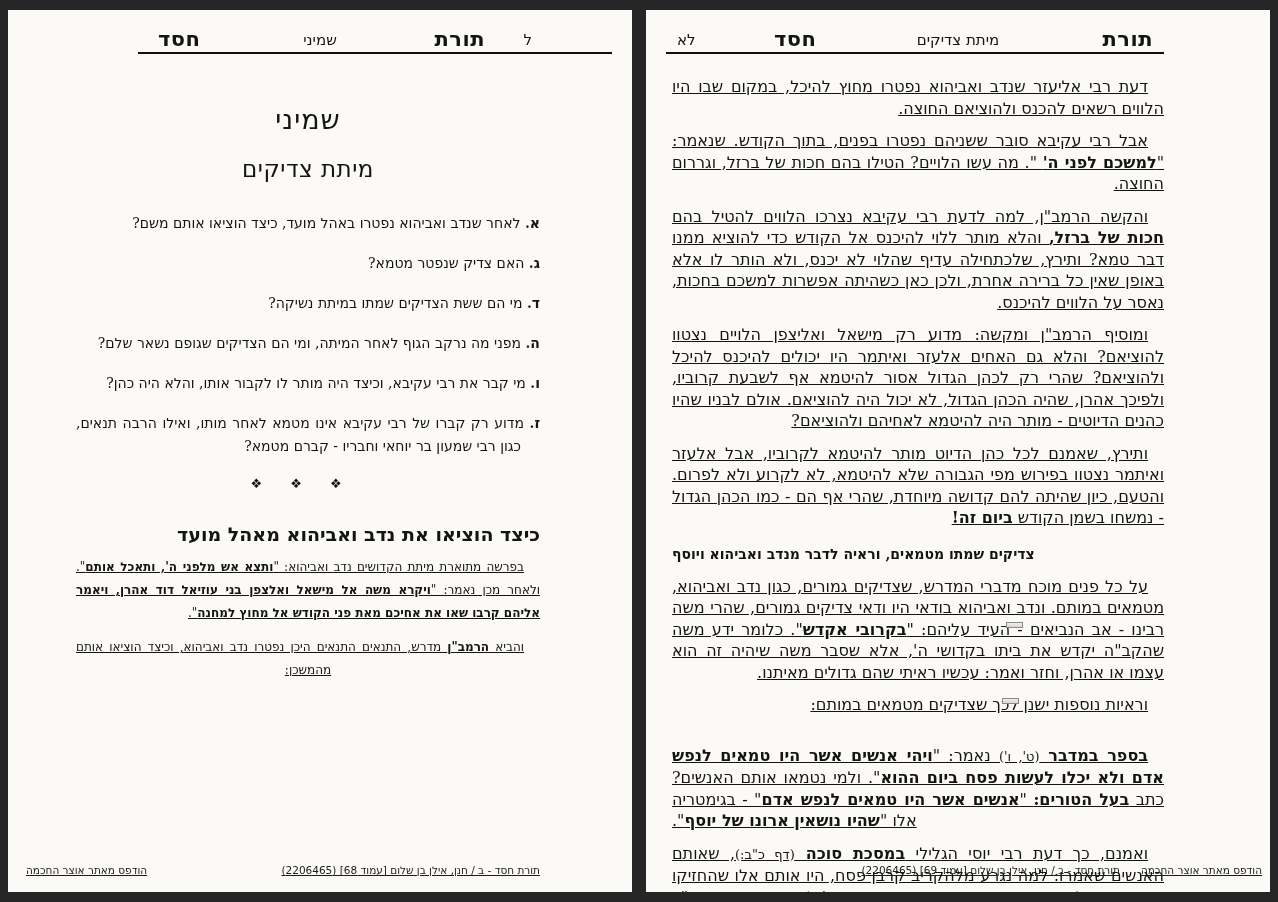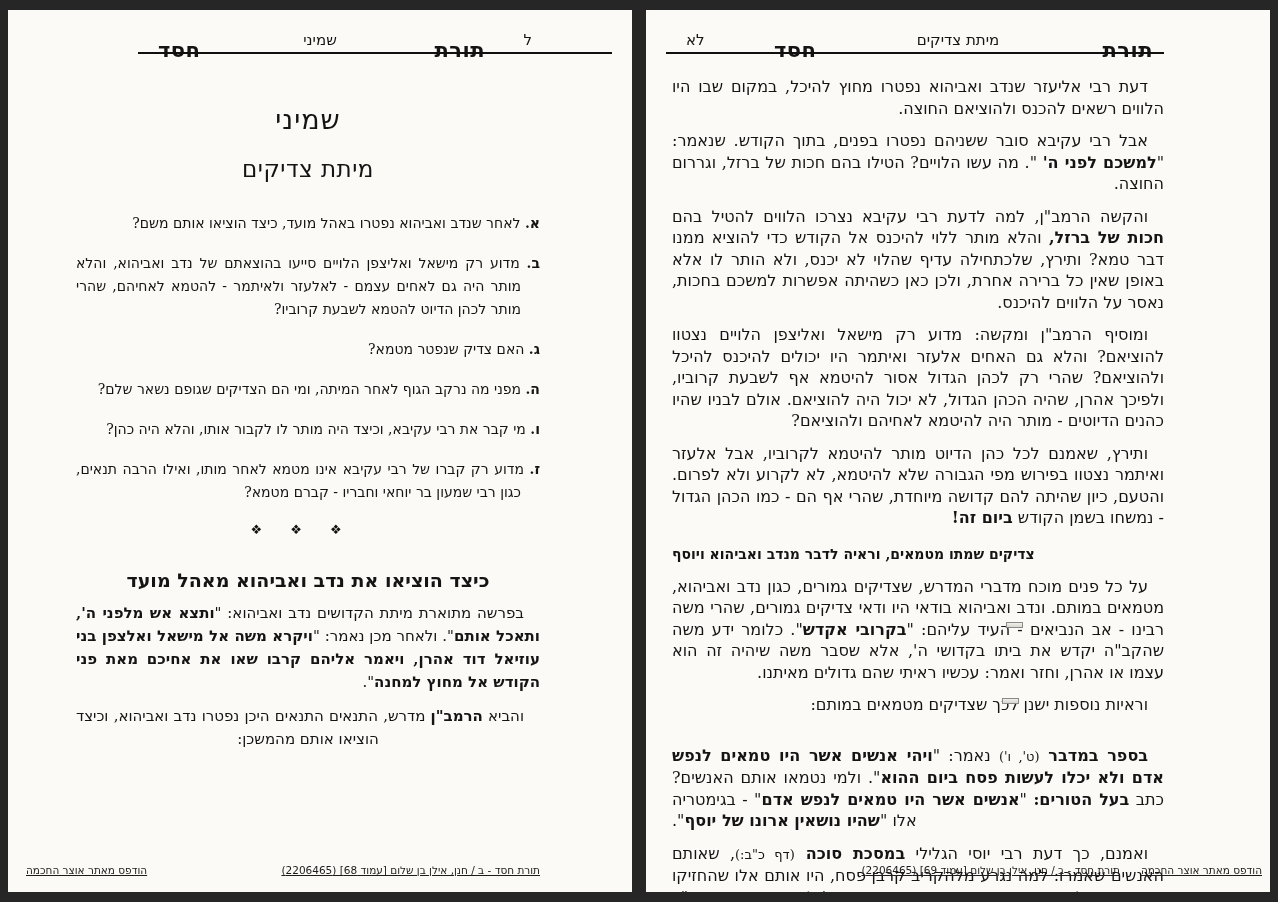--- a/index.html
+++ b/index.html
@@ -12,41 +12,41 @@
     background:#fbfaf7; overflow:hidden;
   }
   .page-left  { left:8px; }
   .page-right { left:646px; }
 
   
   .pg-header { position:relative; height:44px; direction:rtl; }
   .hdr-rule { position:absolute; bottom:0; height:2px; background:#101010; }
   .page-left  .hdr-rule { left:130px; right:20px; }
   .page-right .hdr-rule { left:20px;  right:106px; }
-  .hdr-item { position:absolute; top:27px; white-space:nowrap; }
+  .hdr-item { position:absolute; top:16px; white-space:nowrap; }
   .hdr-book { font-weight:bold; font-size:21px; letter-spacing:0.5px; }
   .hdr-center { font-size:15px; top:21px; }
   .hdr-num { font-size:15px; top:21px; }
   .page-left  .hdr-torat  { right:147px; }
   .page-left  .hdr-chesed { left:150px; }
   .page-left  .hdr-center { left:50%; transform:translateX(-50%); }
   .page-left  .hdr-num    { right:100px; }
   .page-right .hdr-torat  { right:117px; }
   .page-right .hdr-chesed { left:128px; }
   .page-right .hdr-center { left:50%; transform:translateX(-50%); }
-  .page-right .hdr-num    { left:40px; }
+  .page-right .hdr-num    { left:31px; }
 
   
   .pg-body { direction:rtl; text-align:justify; }
   .page-left  .pg-body { padding:0 92px 0 68px; }
   .page-right .pg-body { padding:22px 106px 0 26px; }
 
   .para {
     font-size:16px; line-height:21.5px; text-indent:16px;
-    margin:0 0 11px 0; color:#141414;
+    margin:0 0 11px 0; color:#141414;text-decoration:underline;
   }
   .b  { font-weight:bold; }
   .sm { font-size:13px; }
   .tal-left   { text-align-last:left;margin-top:29px; }
   .tal-center { text-align-last:center; }
 
   .section-heading {
     text-align:left; font-weight:bold; font-size:14px;
     margin:17px 0 14px 0; text-indent:0;
   }
@@ -54,22 +54,22 @@
   
   .parsha-title { text-align:center; font-size:27px; margin:50px 0 0 0; letter-spacing:1px; }
   .topic-title  { text-align:center; font-size:23px; margin:21px 0 0 0; letter-spacing:0.5px; }
   .questions { margin-top:30px; }
   .question {
     font-size:14px; line-height:23px; margin:0 0 17px 0;
     padding-right:19px; text-indent:-19px;
   }
   .qletter { font-weight:bold; }
   .separator { text-align:center; font-size:13px; letter-spacing:12px; margin:18px 0 0 0; color:#101010; text-indent:12px; }
-  .lp-heading { text-align:center; font-weight:bold; font-size:19px; margin:32px 0 11px 0; }
-  .lp-para { font-size:15px; line-height:23px; }
+  .lp-heading { text-align:right; font-weight:bold; font-size:19px; margin:32px 0 11px 0; }
+  .lp-para { font-size:12px; line-height:23px; }
 
   
   .footer-cite, .footer-printed {
     position:absolute; bottom:16px; font-family:"DejaVu Sans",sans-serif;
     font-size:10.5px; text-decoration:underline; color:#1c1c1c;
     white-space:nowrap; direction:rtl; cursor:pointer;
   }
   .page-left  .footer-cite    { right:92px; }
   .page-left  .footer-printed { left:18px; }
   .page-right .footer-cite    { right:150px; }
@@ -101,26 +101,26 @@
     <div class="pg-body">
       <div class="parsha-title">שמיני</div>
       <div class="topic-title">מיתת צדיקים</div>
 
       <div class="questions">
         <div class="question">
           <span class="qletter">א.</span>
           <span>לאחר שנדב ואביהוא נפטרו באהל מועד, כיצד הוציאו אותם משם?</span>
         </div>
         <div class="question">
-          <span class="qletter">ב.</span>
-          <span>מדוע רק מישאל ואליצפן הלויים סייעו בהוצאתם של נדב ואביהוא, והלא מותר היה גם לאחים עצמם - לאלעזר ולאיתמר - להטמא לאחיהם, שהרי מותר לכהן הדיוט להטמא לשבעת קרוביו?</span>
+          <span class="qletter">ג.</span>
+          <span>האם צדיק שנפטר מטמא?</span>
         </div>
         <div class="question">
-          <span class="qletter">ג.</span>
-          <span>האם צדיק שנפטר מטמא?</span>
+          <span class="qletter">ד.</span>
+          <span>מי הם ששת הצדיקים שמתו במיתת נשיקה?</span>
         </div>
         <div class="question">
           <span class="qletter">ה.</span>
           <span>מפני מה נרקב הגוף לאחר המיתה, ומי הם הצדיקים שגופם נשאר שלם?</span>
         </div>
         <div class="question">
           <span class="qletter">ו.</span>
           <span>מי קבר את רבי עקיבא, וכיצד היה מותר לו לקבור אותו, והלא היה כהן?</span>
         </div>
         <div class="question">

